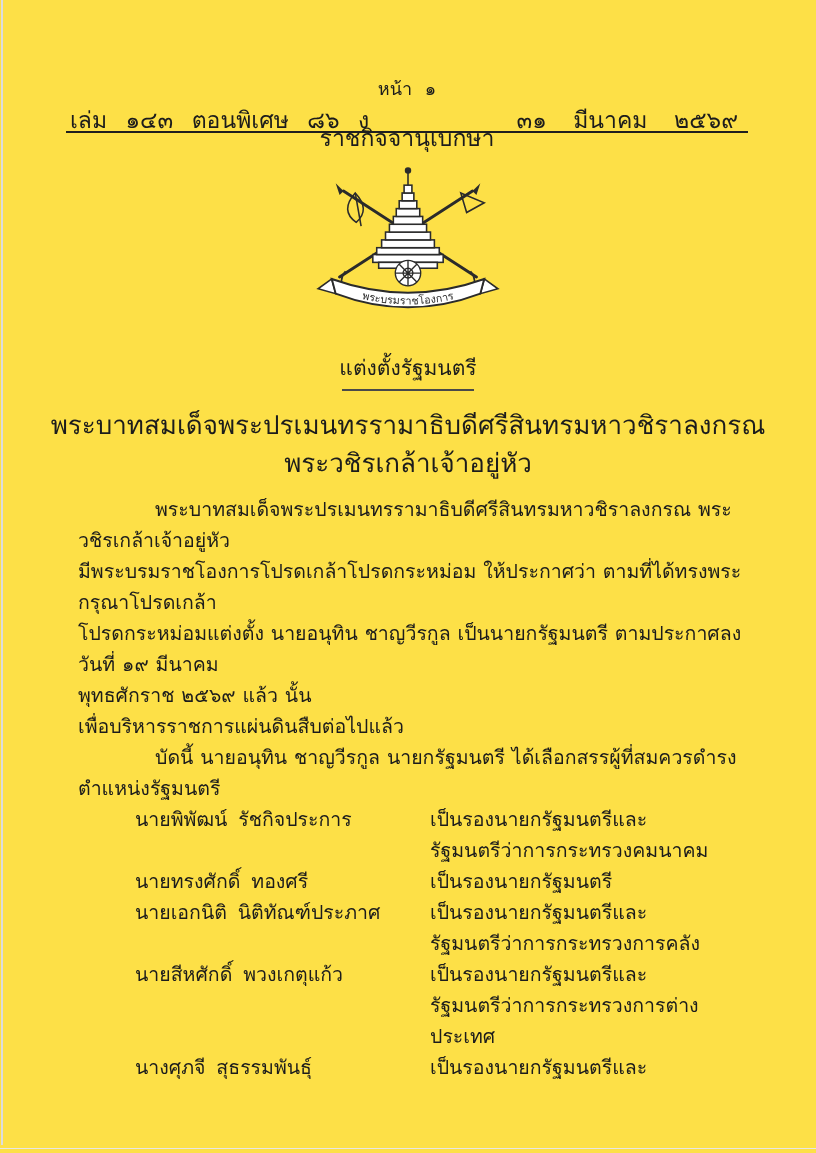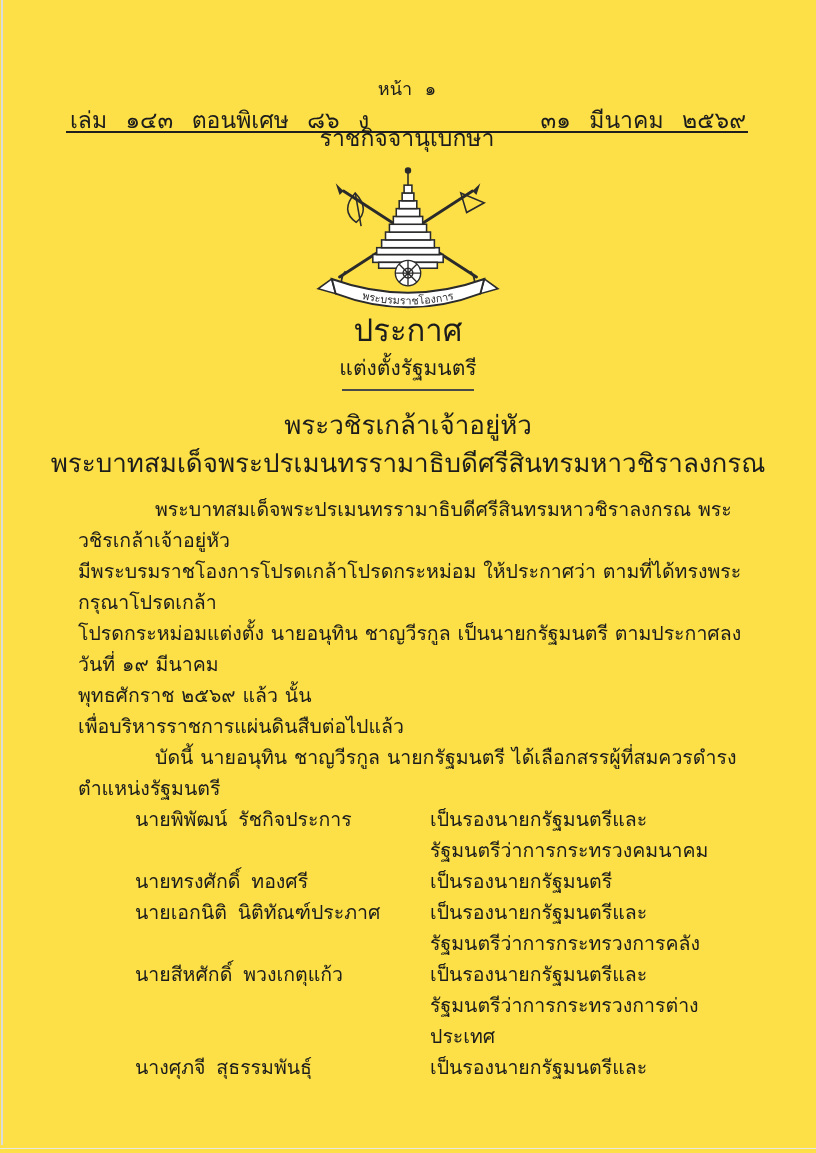--- a/index.html
+++ b/index.html
@@ -8,21 +8,21 @@
     font-family:"Liberation Serif","DejaVu Serif",serif;
     color:#1c1c1c; overflow:hidden;
   }
   .scan-edge { position:absolute; left:1px; top:0; width:2px; height:1145px; background:#dcdcdc; }
   .scan-bottom { position:absolute; left:0; bottom:4px; width:100%; height:1px; background:#e6e6e6; }
 
   .page-no { position:absolute; top:74px; left:66px; width:682px; text-align:center; font-size:18px; word-spacing:0.45em; }
   .header-row { position:absolute; top:102px; left:66px; width:682px; height:26px; font-size:23px; }
   .hr-left  { position:absolute; left:4px; top:0; word-spacing:0.55em; }
   .hr-center{ position:absolute; left:0; right:0; top:18px; text-align:center; }
-  .hr-right { position:absolute; right:2px; top:0; word-spacing:0.55em; }
+  .hr-right { position:absolute; right:10px; top:0; word-spacing:0.55em;font-family:Liberation Mono, monospace; }
   .header-rule { position:absolute; top:131px; left:66px; width:682px; height:2px; background:#1f1f1f; }
 
   .emblem { position:absolute; top:161px; left:50%; transform:translateX(-50%); }
 
   .announce-title { position:absolute; top:305px; left:0; width:100%; text-align:center; font-size:31px; }
   .announce-sub   { position:absolute; top:351px; left:0; width:100%; text-align:center; font-size:21px; }
   .sub-rule { position:absolute; top:389px; left:342px; width:132px; height:2px; background:#4a4a4a; }
 
   .royal-title { position:absolute; top:407px; left:0; width:100%; text-align:center; font-size:26px; line-height:38px; }
 
@@ -96,27 +96,26 @@
         <polygon points="188,120 202,130 184,135" fill="#ffffff" stroke="#2b2b2b" stroke-width="1.6"></polygon>
         <path d="M32,120 Q110,148 188,120 L184,135 Q110,163 36,135 Z" fill="#ffffff" stroke="#2b2b2b" stroke-width="2"></path>
         <path id="bannerTextPath" d="M40,134 Q110,158 180,134" fill="none"></path>
         <text font-size="11" fill="#2b2b2b" font-family="Liberation Serif, serif">
           <textPath href="#bannerTextPath" startOffset="50%" text-anchor="middle">พระบรมราชโองการ</textPath>
         </text>
       </g>
     </svg>
   </div>
 
-  <div class="announce-title">ประกาศ</div>
   <div class="announce-sub">แต่งตั้งรัฐมนตรี</div>
   <div class="sub-rule"></div>
 
   <div class="royal-title">
+    <span class="line">พระบาทสมเด็จพระปรเมนทรรามาธิบดีศรีสินทรมหาวชิราลงกรณ</span>
     <span class="line">พระวชิรเกล้าเจ้าอยู่หัว</span>
-    <span class="line">พระบาทสมเด็จพระปรเมนทรรามาธิบดีศรีสินทรมหาวชิราลงกรณ</span>
   </div>
 
   <div class="bodytext">
     <p class="para">
       <span class="line indent">พระบาทสมเด็จพระปรเมนทรรามาธิบดีศรีสินทรมหาวชิราลงกรณ พระวชิรเกล้าเจ้าอยู่หัว</span>
       <span class="line">มีพระบรมราชโองการโปรดเกล้าโปรดกระหม่อม ให้ประกาศว่า ตามที่ได้ทรงพระกรุณาโปรดเกล้า</span>
       <span class="line">โปรดกระหม่อมแต่งตั้ง นายอนุทิน ชาญวีรกูล เป็นนายกรัฐมนตรี ตามประกาศลงวันที่ ๑๙ มีนาคม</span>
       <span class="line">พุทธศักราช ๒๕๖๙ แล้ว นั้น</span>
     </p>
     <p class="para">

